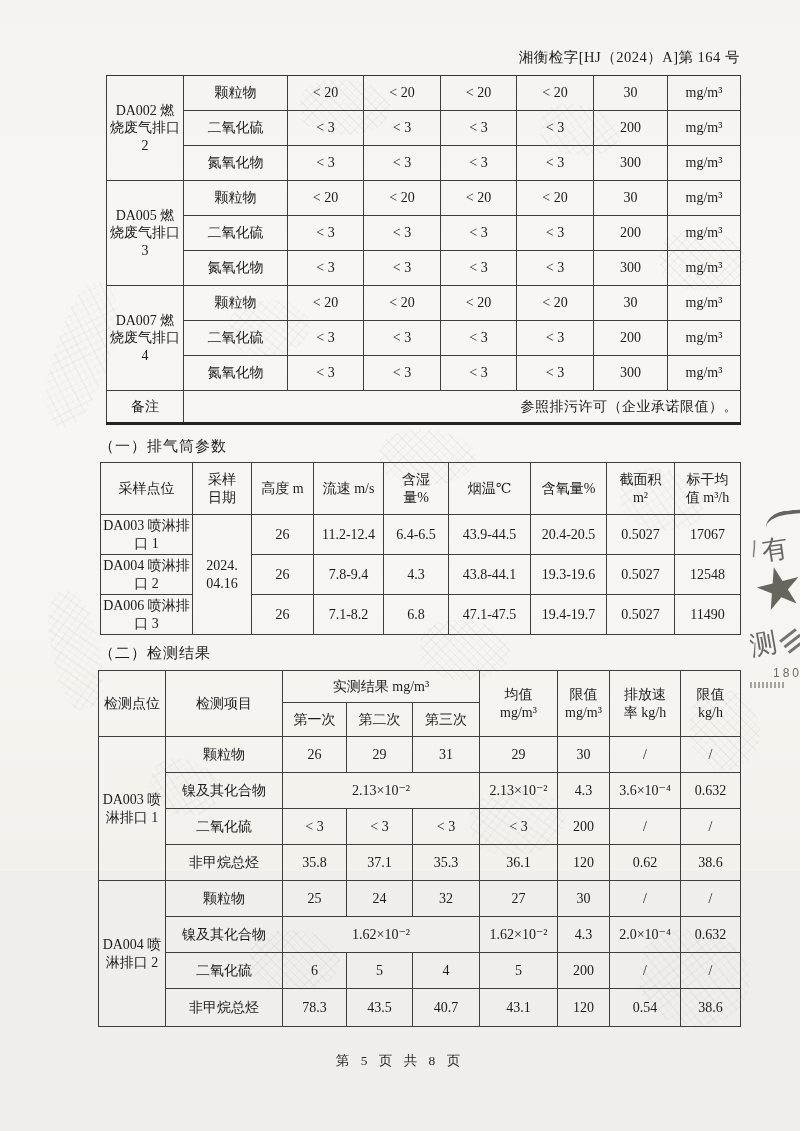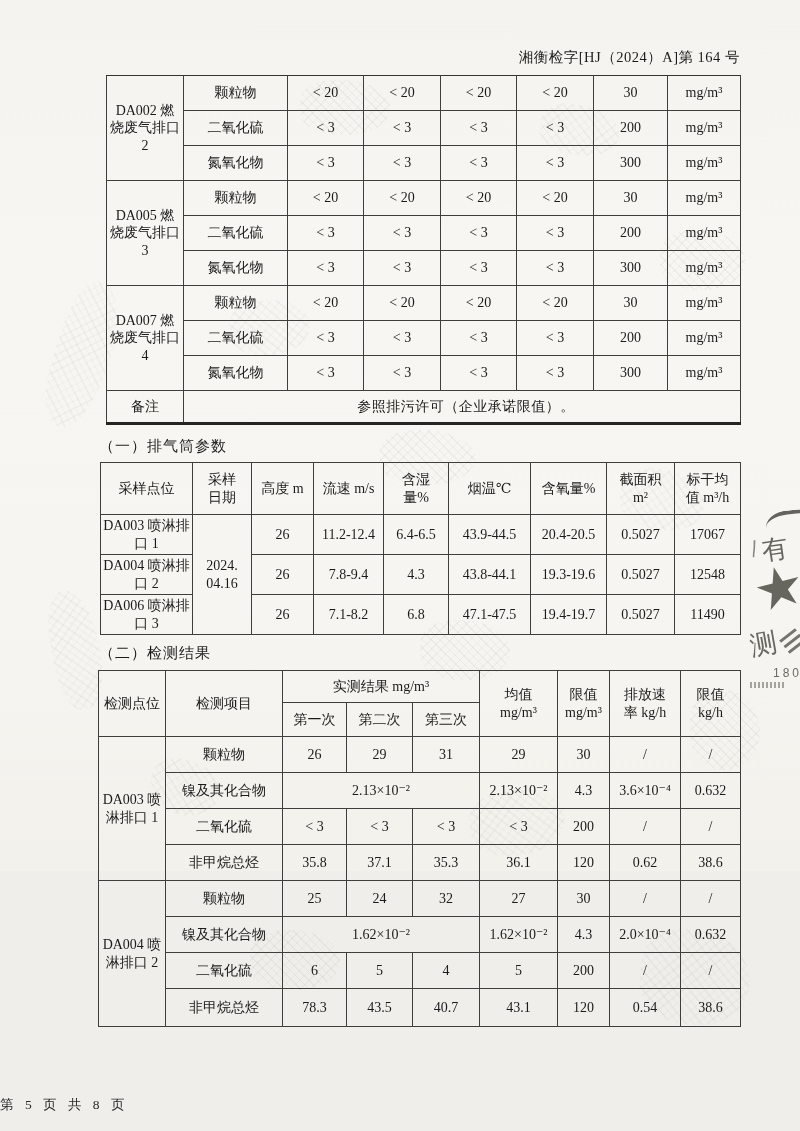--- a/index.html
+++ b/index.html
@@ -43,36 +43,36 @@
     text-align:center;vertical-align:middle;
     padding:1px 2px;line-height:1.25;
     color:#1b1b1b;
     white-space:pre-line;
     overflow:hidden;
   }
   
   table.t1{left:106px;top:75px;width:634px;}
   table.t1 tr{height:35px;}
   table.t1 tr.note-row{height:33px;}
-  table.t1 tr.note-row td.note-text{text-align:center;padding-left:10px;letter-spacing:.5px;}
+  table.t1 tr.note-row td.note-text{text-align:right;padding-left:10px;letter-spacing:.5px;}
   table.t1 tr:last-child td{border-bottom:3px solid #242422;}
   table.t1 tr:first-child td{border-top:1.5px solid #333331;}
   
   table.t2{left:100px;top:462px;width:640px;border:1.5px solid #333331;}
   table.t2 tr.hd{height:52px;}
   table.t2 tr.dr{height:40px;}
   
   table.t3{left:98px;top:670px;width:642px;border:1.5px solid #333331;}
   table.t3 tr.hd1{height:32px;}
   table.t3 tr.hd2{height:34px;}
   table.t3 tr.dr{height:36px;}
   table.t3 tr.dr-last{height:38px;}
   .footer{
-    position:absolute;left:0;top:1052px;width:800px;
-    font-size:13.5px;letter-spacing:4px;color:#2a2a2a;margin-top:44px;
+    position:absolute;left:0;top:1052px;width:800px;text-align:center;
+    font-size:13.5px;letter-spacing:4px;color:#2a2a2a;
   }
   
   .stamp{position:absolute;right:0;top:488px;width:52px;height:210px;overflow:hidden;pointer-events:none;}
   .seal-arc{
     position:absolute;left:18px;top:22px;width:54px;height:26px;
     border-top:4px solid #4b4b45;border-radius:50%/60%;
     transform:rotate(-6deg);opacity:.85;
   }
   .seal-char1{position:absolute;left:14px;top:44px;font-size:26px;color:#4e4e47;transform:rotate(-8deg);opacity:.85;}
   .seal-squig{position:absolute;left:-2px;top:50px;font-size:18px;color:#5a5a52;transform:rotate(-20deg);opacity:.7;}

